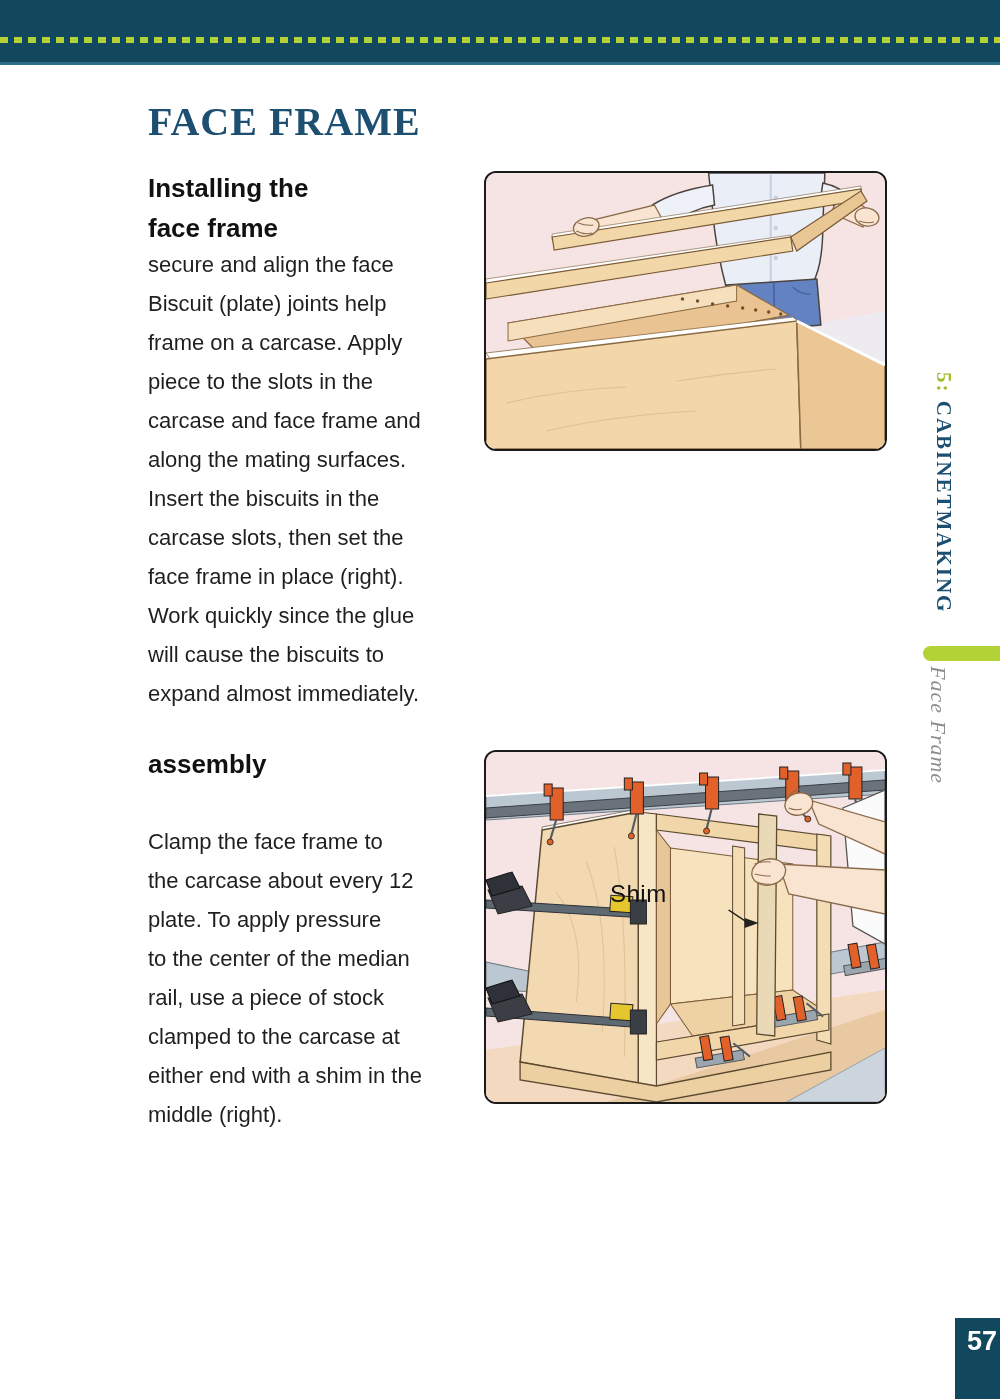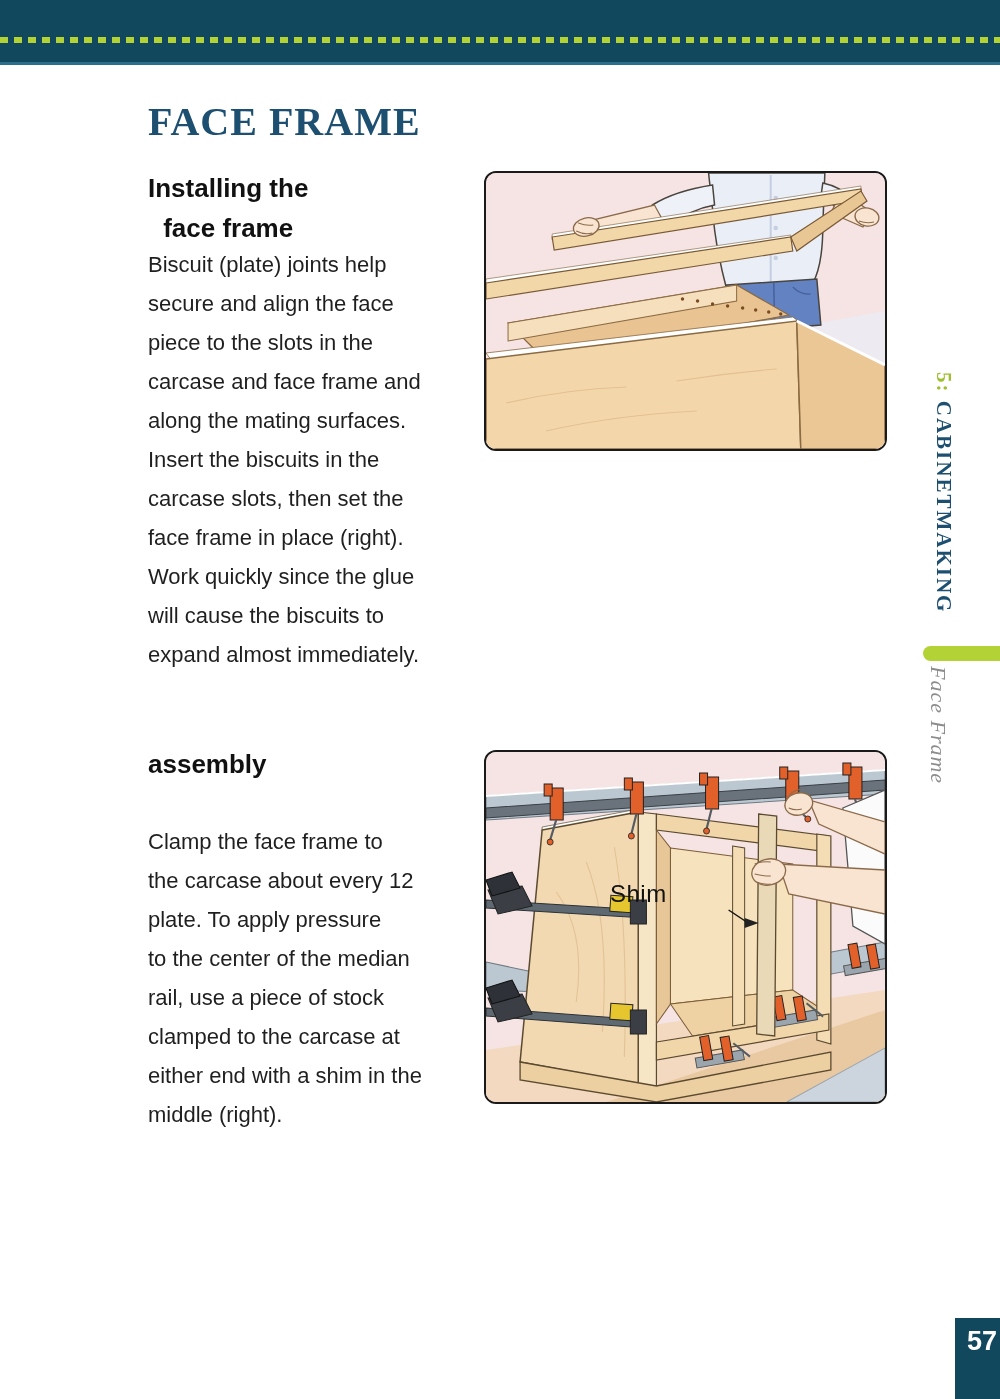--- a/index.html
+++ b/index.html
@@ -15,21 +15,21 @@
   }
   
   .page-title{
     position:absolute;left:148px;top:100px;margin:0;
     font-family:"Liberation Serif",serif;font-weight:bold;font-size:40px;line-height:44px;
     letter-spacing:1px;color:#1d4f71;white-space:nowrap;
   }
   .section-heading{
     position:absolute;left:148px;margin:0;font-size:26px;line-height:40px;font-weight:bold;color:#111111;
   }
-  .h-sec1{top:168px;text-align:center;}
+  .h-sec1{top:168px;}
   .h-sec2{top:744px;}
   .body-par{position:absolute;left:148px;font-size:22px;line-height:39px;color:#1f1f1f;}
   .p-sec1{top:245px;}
   .p-sec2{top:822px;}
   .body-par div{white-space:nowrap;}
   
   .figure{
     position:absolute;left:484px;margin:0;border:2.5px solid #1a1a1a;border-radius:12px;overflow:hidden;background:#f5e4e3;
   }
   .fig1{top:171px;width:399px;height:276px;}
@@ -74,22 +74,23 @@
   </header>
 
   <h1 class="page-title">FACE FRAME</h1>
 
   <h2 class="section-heading h-sec1">
     <div>Installing the</div>
     <div>face frame</div>
   </h2>
 
   <div class="body-par p-sec1">
+    <div>secure and align the face</div>
     <div>Biscuit (plate) joints help</div>
-    <div>secure and align the face</div>
+    <div>frame on a carcase. Apply</div>
     <div>piece to the slots in the</div>
     <div>carcase and face frame and</div>
     <div>along the mating surfaces.</div>
     <div>Insert the biscuits in the</div>
     <div>carcase slots, then set the</div>
     <div>face frame in place (right).</div>
     <div>Work quickly since the glue</div>
     <div>will cause the biscuits to</div>
     <div>expand almost immediately.</div>
   </div>

